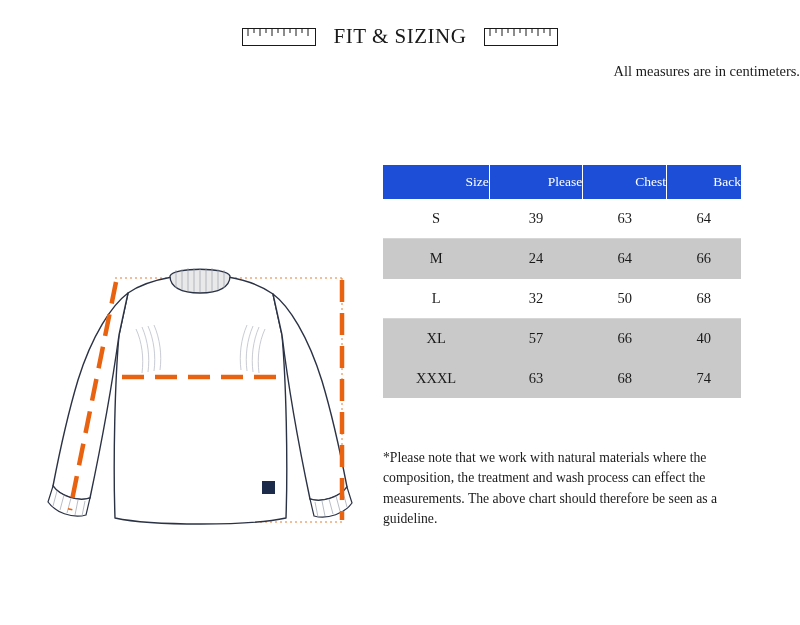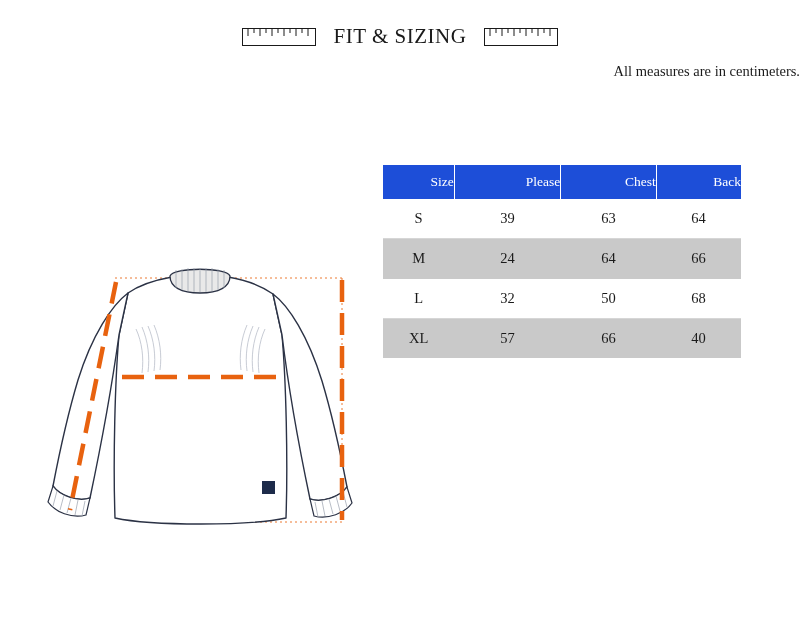--- a/index.html
+++ b/index.html
@@ -283,18 +283,25 @@
           <td>32</td>
           <td>50</td>
           <td>68</td>
         </tr>
         <tr class="shaded">
           <td>XL</td>
           <td>57</td>
           <td>66</td>
           <td>40</td>
         </tr>
+        <tr class="shaded">
+          <td>XXXL</td>
+          <td>63</td>
+          <td>68</td>
+          <td>74</td>
+        </tr>
       </tbody>
     </table>
   </div>
 
+  <div class="note">*Please note that we work with natural materials where the composition, the treatment and wash process can effect the measurements. The above chart should therefore be seen as a guideline.</div>
 
 </div>
 
 </body></html>

